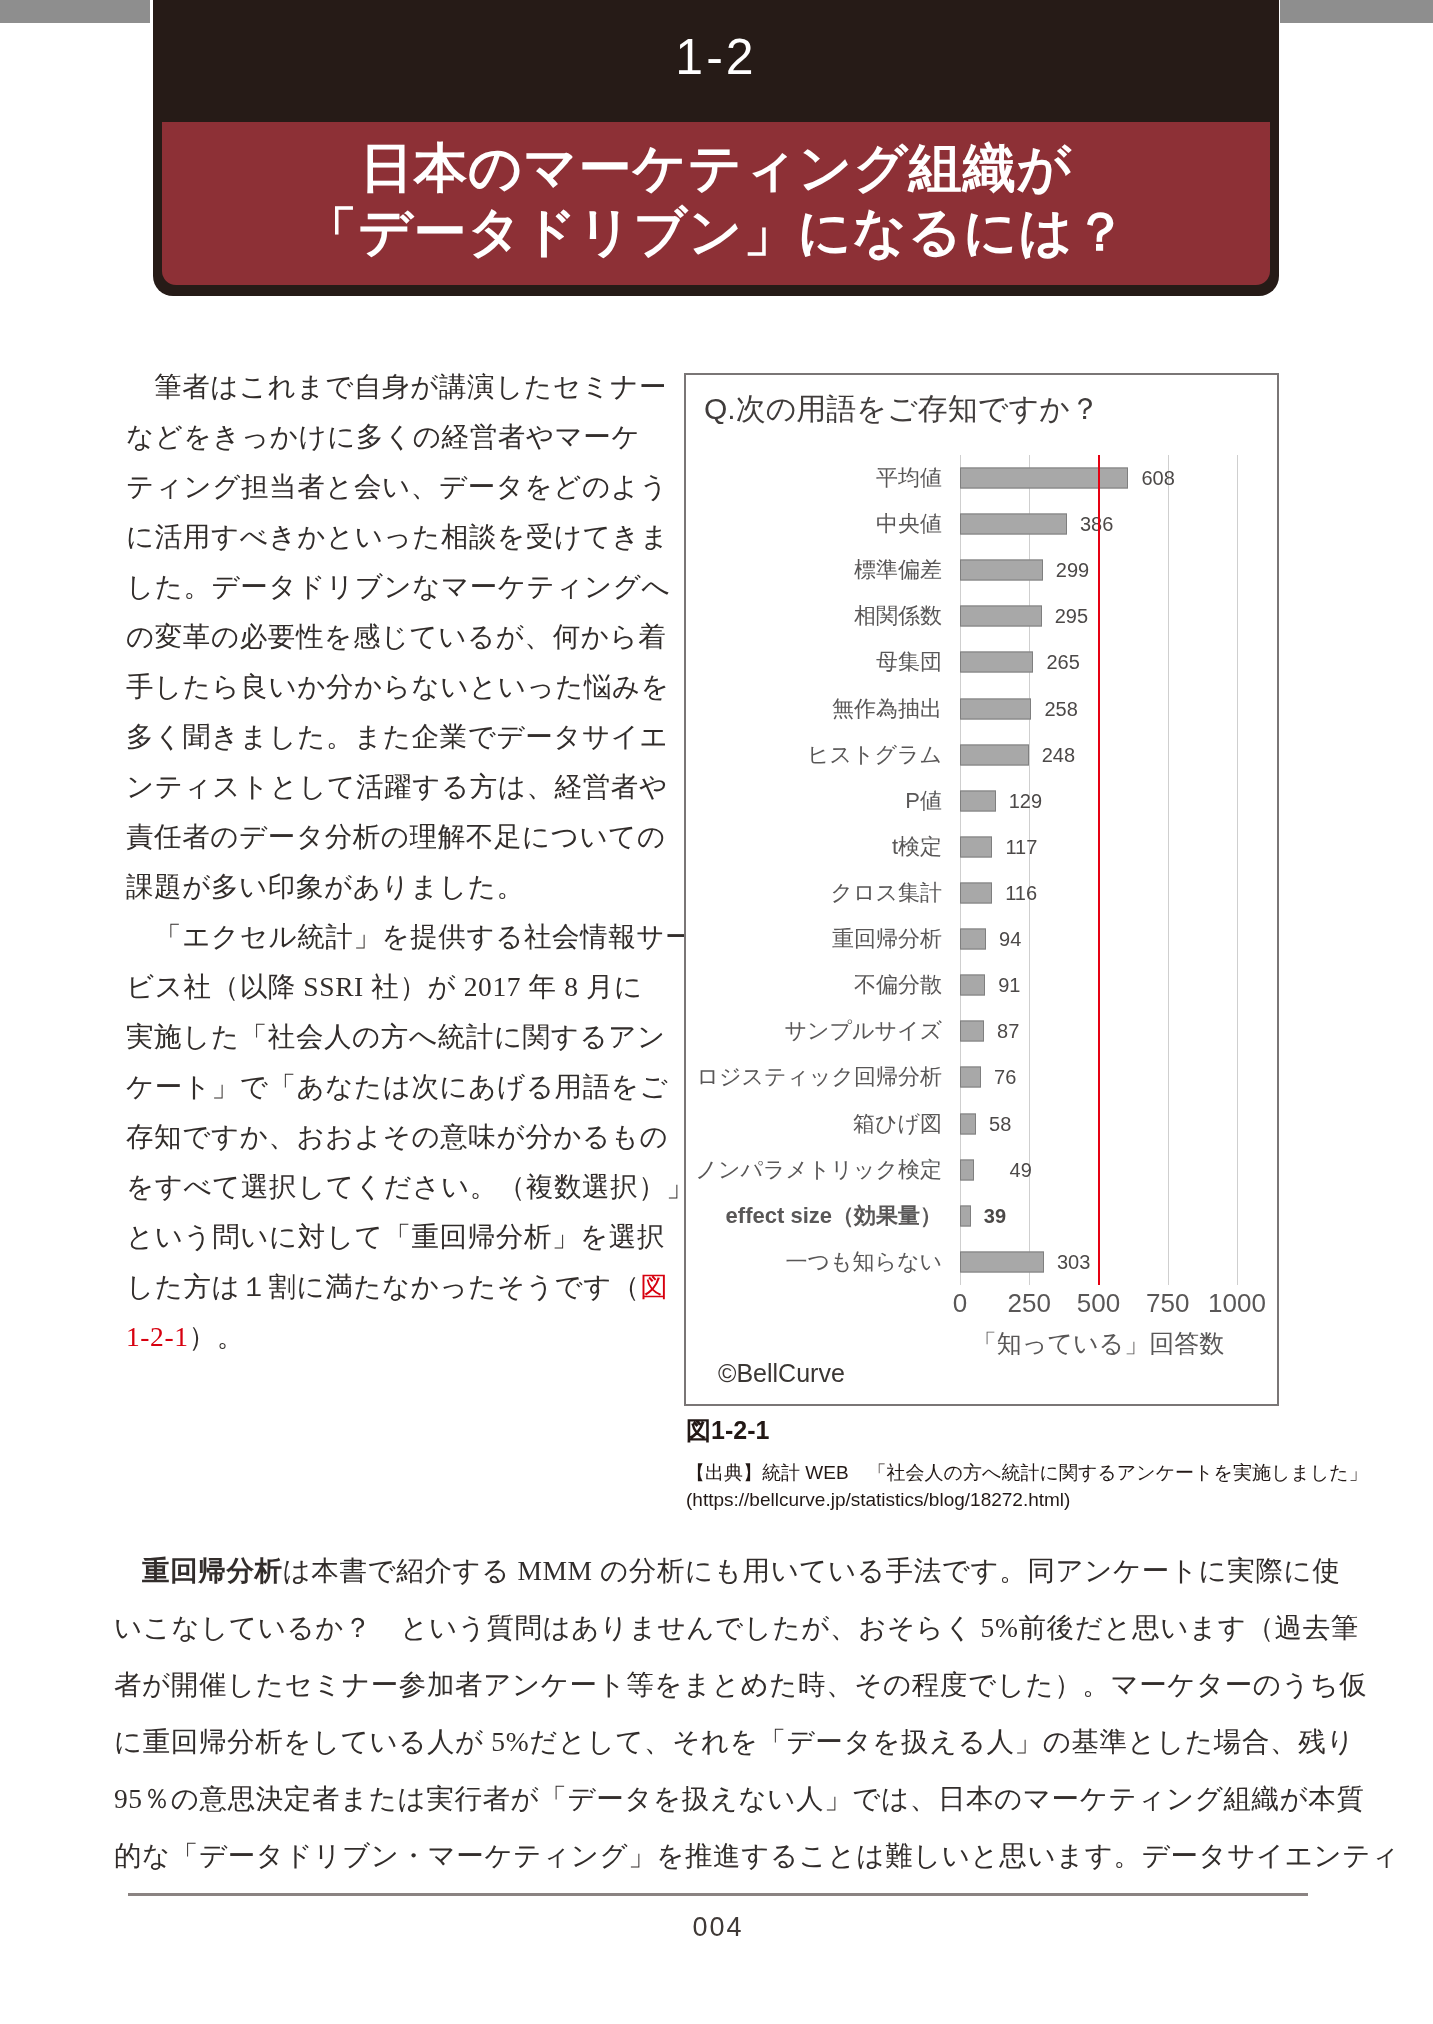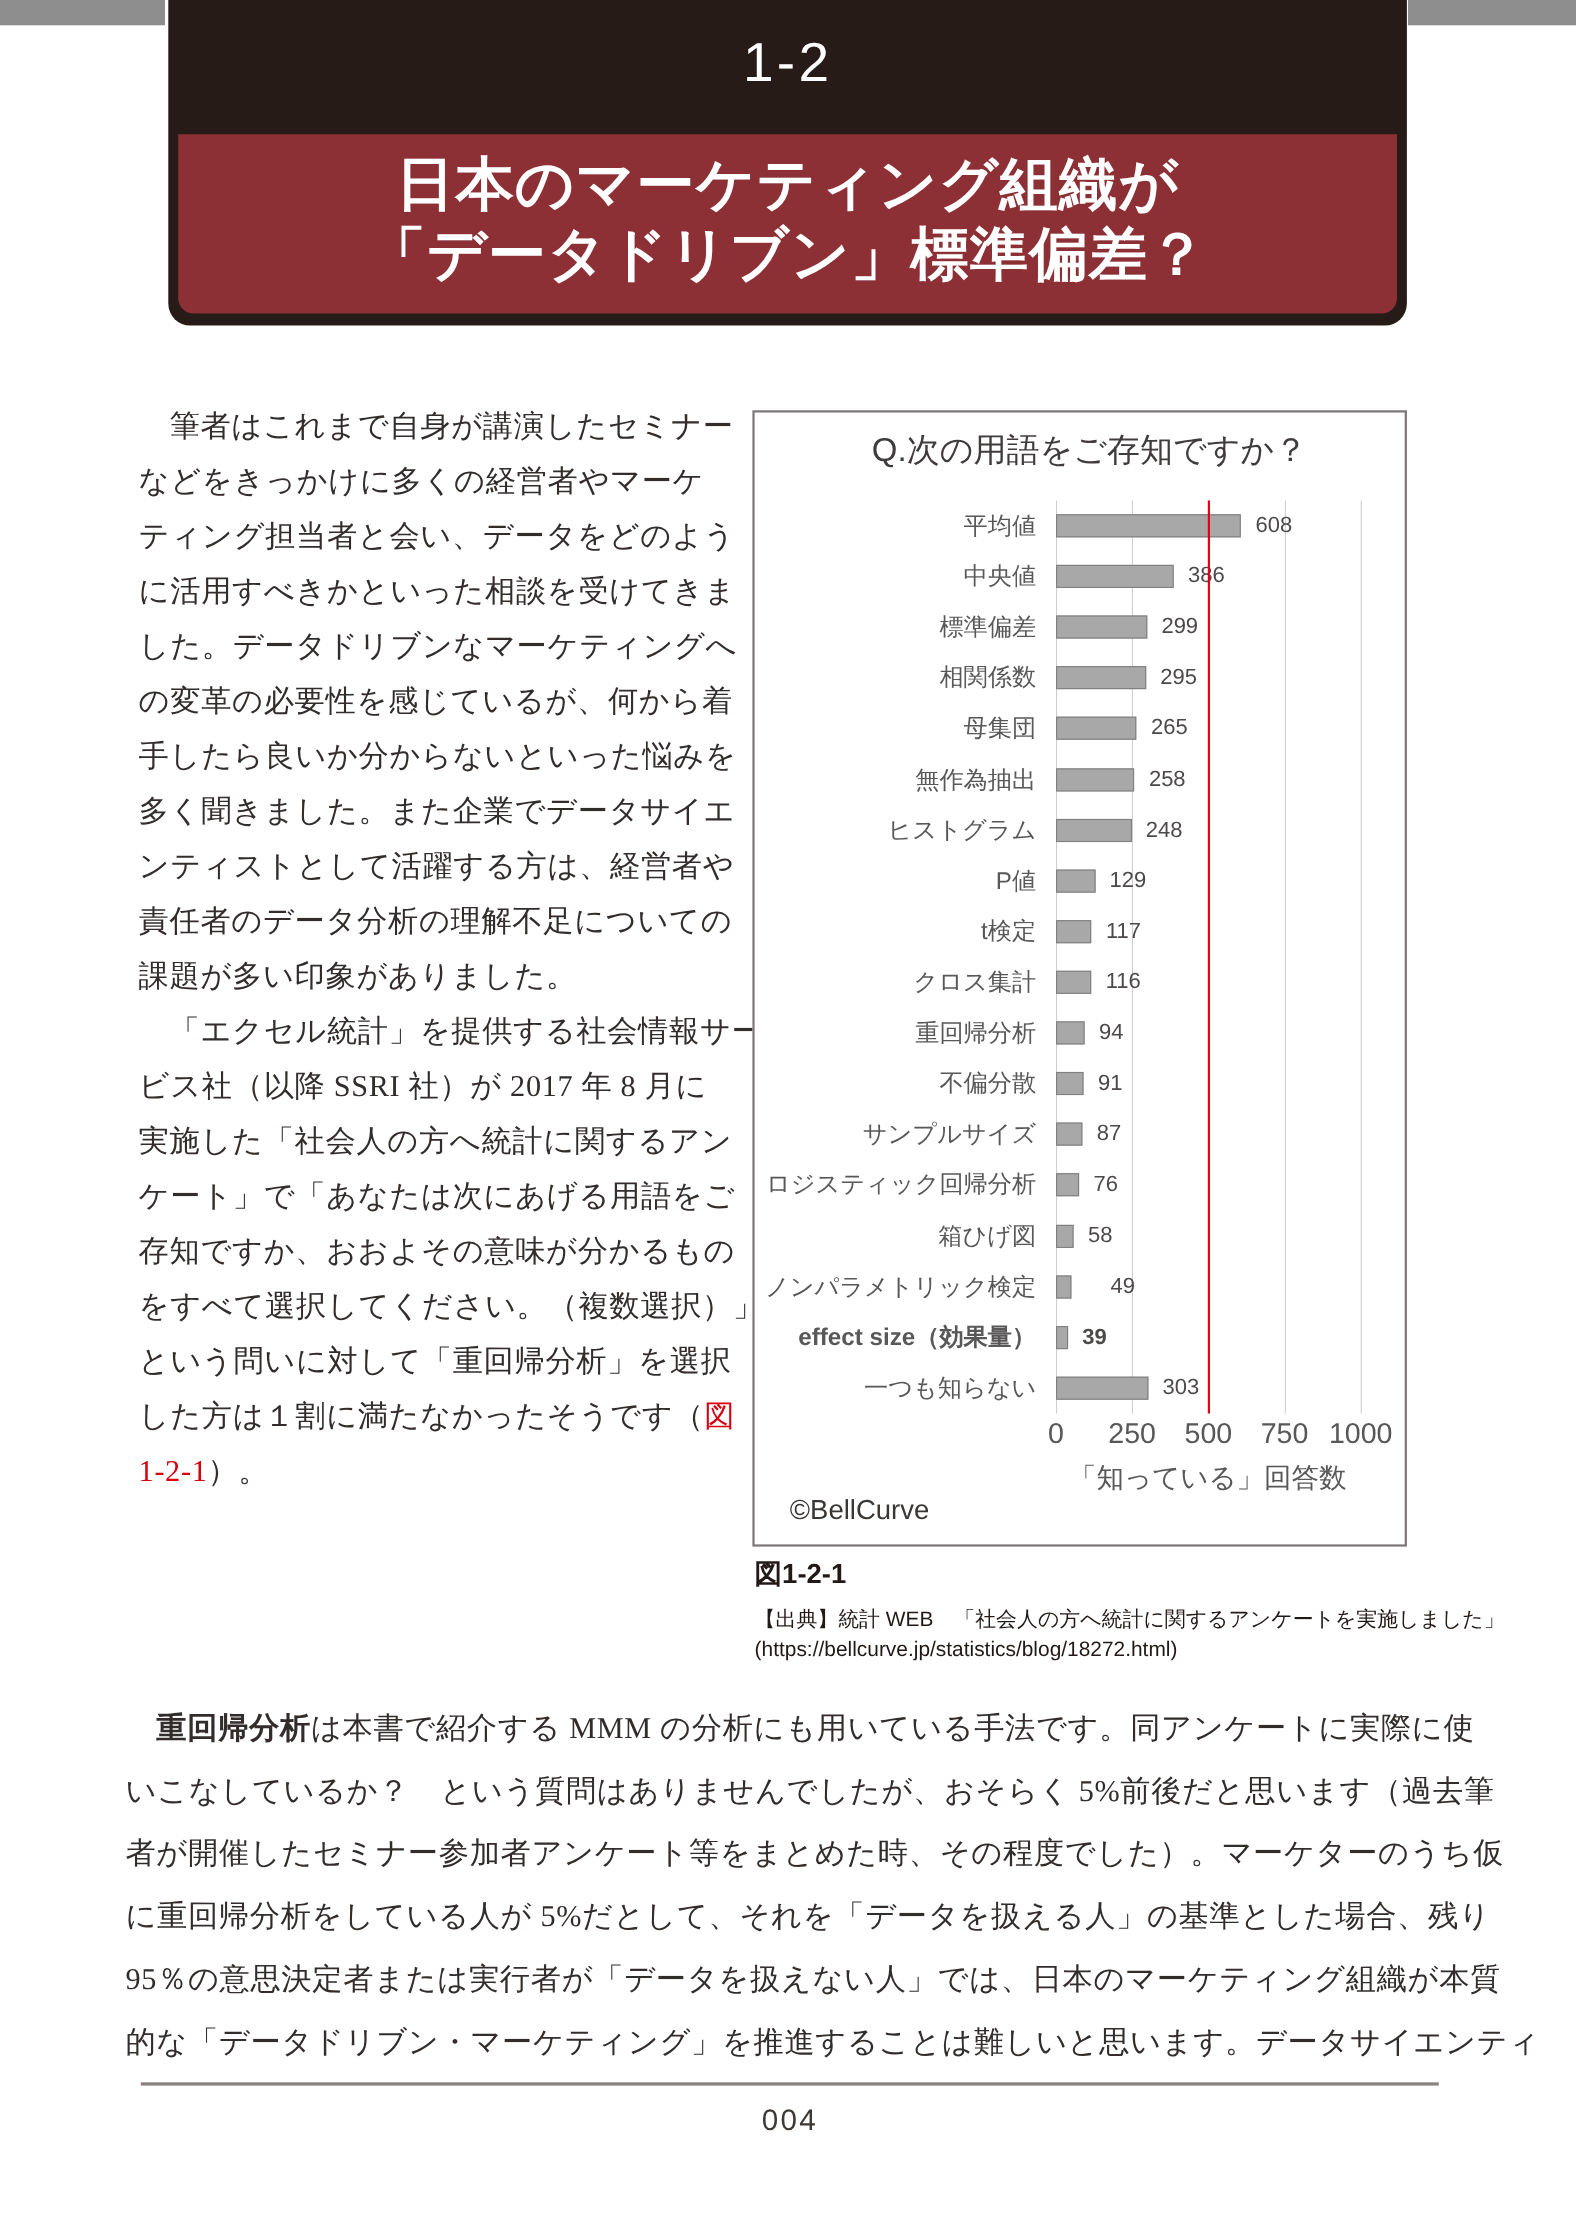--- a/index.html
+++ b/index.html
@@ -22,21 +22,21 @@
   #left-col .tline{height:50px;line-height:50px;}
   #bottom-par{position:absolute;left:114px;top:1542px;width:1196px;}
   #bottom-par .tline{height:57px;line-height:57px;}
   .tline{white-space:pre;font-size:27.5px;letter-spacing:0.6px;}
   .seg-red{color:var(--accent-red,#d7000f);}
   .seg-bold{font-weight:700;font-family:"Liberation Sans","DejaVu Sans",sans-serif;}
   
   #chart-box{position:absolute;left:684px;top:373px;width:595px;height:1033px;background:#fff;
        border:2px solid var(--chart-border,#7a7676);box-sizing:border-box;
        color:var(--chart-text,#595757);}
-  .chart-title{position:absolute;top:14px;left:0;width:100%;text-align:center;font-size:30px;
+  .chart-title{position:absolute;top:14px;left:0;width:100%;text-align:left;font-size:30px;
        color:#403c3b;padding-left:18px;box-sizing:border-box;}
   .gl{position:absolute;top:80px;height:830px;width:1px;background:var(--grid-line,#cfcfcf);z-index:1;}
   .refline{position:absolute;top:80px;height:830px;width:2px;background:#e60012;z-index:3;}
   #chart-rows{position:absolute;top:80px;left:0;width:100%;z-index:2;}
   .crow{position:relative;width:100%;}
   .crow .cat{position:absolute;left:0;width:256px;text-align:right;top:50%;
        transform:translateY(-50%);font-size:22px;white-space:nowrap;}
   .crow .bar{position:absolute;left:274px;top:50%;transform:translateY(-50%);height:21px;
        background:var(--bar-fill,#a8a8a8);border:1px solid var(--bar-border,#7f7f7f);
        box-sizing:border-box;}
@@ -58,21 +58,21 @@
 </head>
 <body>
 
 <div class="topbar l"></div>
 <div class="topbar r"></div>
 
 <header class="chapter-header">
   <div class="chapter-num">1-2</div>
   <div class="chapter-title">
     <div>日本のマーケティング組織が</div>
-    <div>「データドリブン」標準偏差？</div>
+    <div>「データドリブン」になるには？</div>
   </div>
 </header>
 
 <div id="left-col" class="textcol">
     <div class="tline"><span>　筆者はこれまで自身が講演したセミナー</span></div>
     <div class="tline"><span>などをきっかけに多くの経営者やマーケ</span></div>
     <div class="tline"><span>ティング担当者と会い、データをどのよう</span></div>
     <div class="tline"><span>に活用すべきかといった相談を受けてきま</span></div>
     <div class="tline"><span>した。データドリブンなマーケティングへ</span></div>
     <div class="tline"><span>の変革の必要性を感じているが、何から着</span></div>

